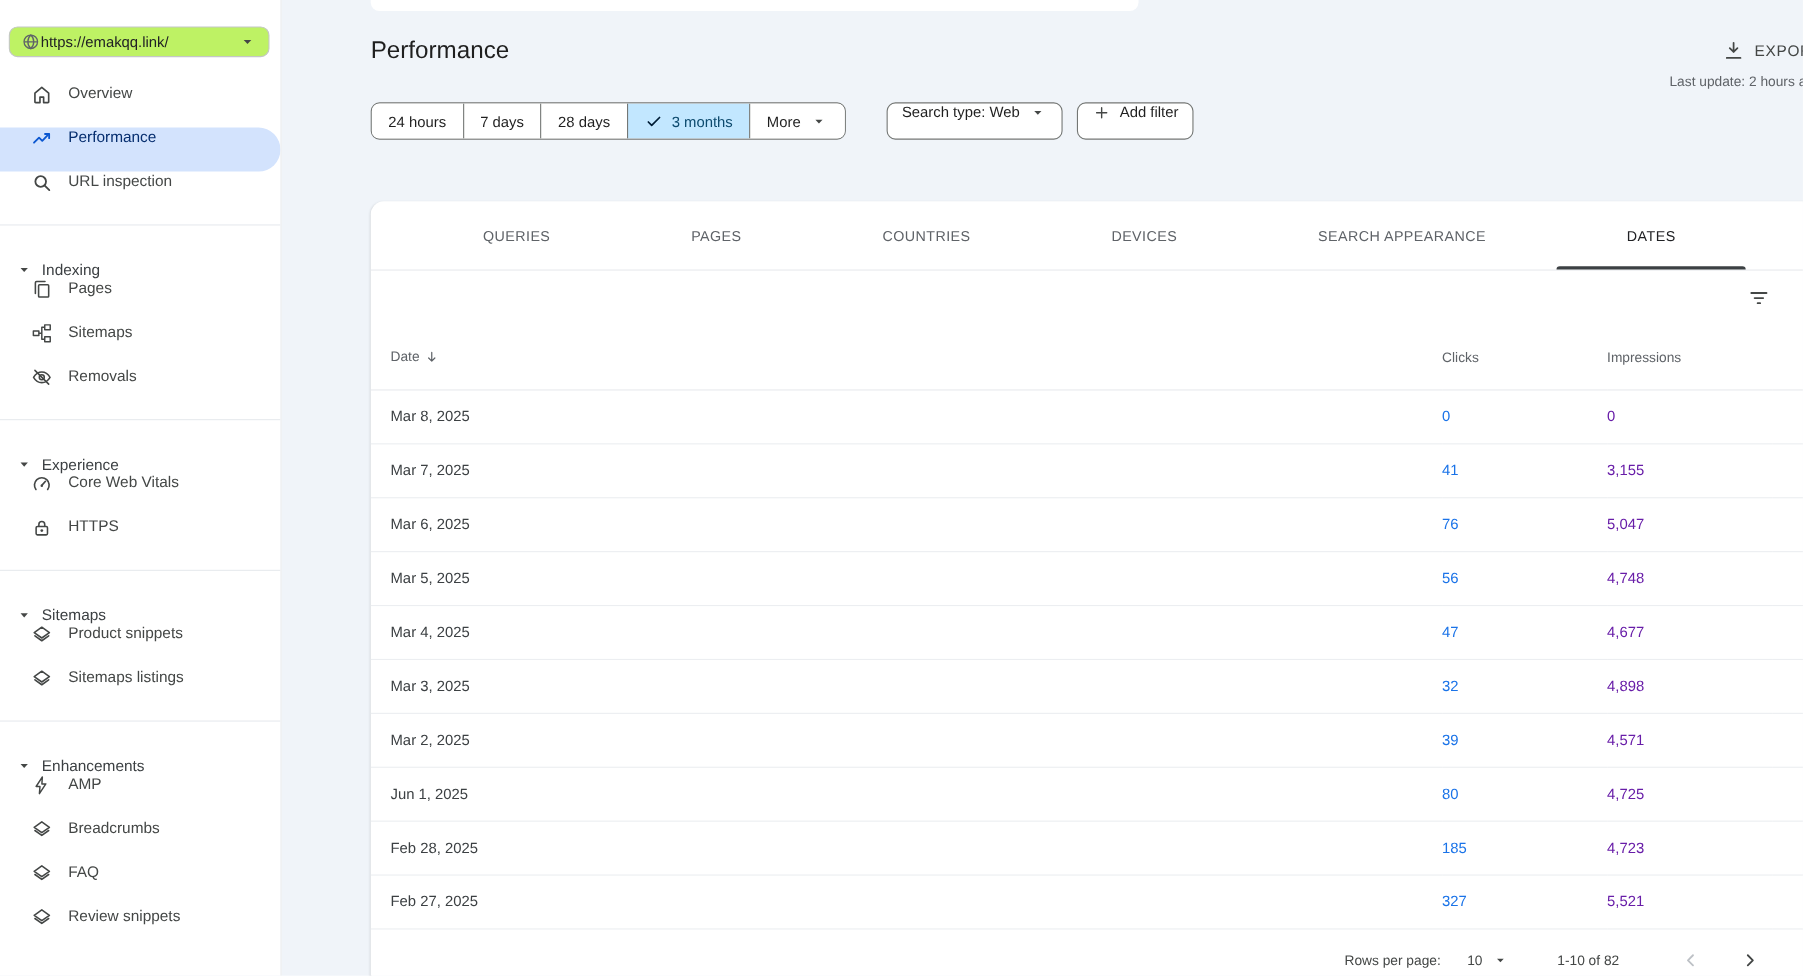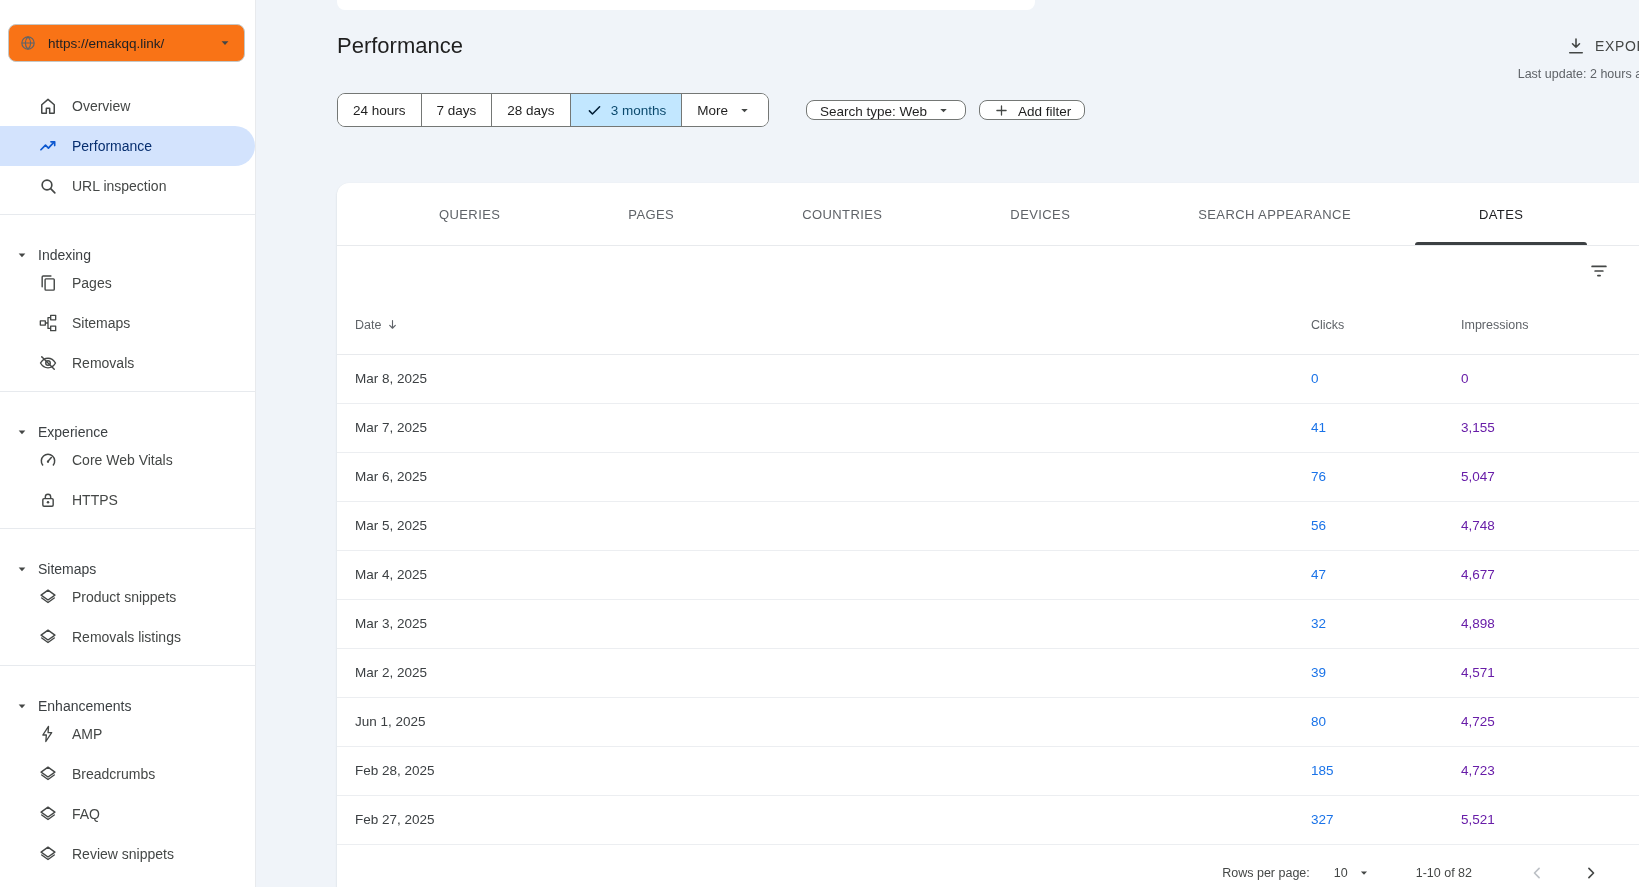--- a/index.html
+++ b/index.html
@@ -2,27 +2,27 @@
 <html style="--clicks-color: #1a73e8; --impressions-color: #681da8; --selected-chip-bg: #c2e7ff; --active-nav-bg: #d3e3fd;"><head>
 <meta charset="utf-8">
 <style>
   *{margin:0;padding:0;box-sizing:border-box}
   html,body{width:1639px;height:887px;overflow:hidden}
   body{font-family:"Liberation Sans",sans-serif;background:#f0f4f9;color:#202124;font-size:14px}
   .app{display:flex;width:100%;height:100%}
 
   
   .sidebar{width:256px;min-width:256px;background:#fff;border-right:1px solid #e8eaed;padding-top:24px;height:100%;overflow:hidden}
-  .property-selector{margin:0 10px 24px 8px;height:38px;border:1px solid #c4c7c5;border-radius:8px;display:flex;align-items:center;gap:11px;padding:0 10px;cursor:pointer;background:#f97316}
+  .property-selector{margin:0 10px 24px 8px;height:28px;border:1px solid #c4c7c5;border-radius:8px;display:flex;align-items:center;gap:0;padding:0 10px;cursor:pointer;background:#bef264}
   .prop-icon{width:18px;height:18px;color:#5f6368;flex:none;display:flex}
   .prop-icon svg{width:100%;height:100%}
   .prop-url{flex:1;font-size:13.5px;color:#202124;white-space:nowrap;overflow:hidden}
   .sel-caret{width:18px;height:18px;color:#444746;flex:none;display:flex}
   .sel-caret svg{width:100%;height:100%}
-  .nav-item{height:40px;display:flex;align-items:center;gap:14px;padding-left:38px;cursor:pointer;border-radius:0 24px 24px 0;color:#444746;font-size:14px;white-space:nowrap}
+  .nav-item{height:40px;display:flex;gap:14px;padding-left:28px;cursor:pointer;border-radius:0 24px 24px 0;color:#444746;font-size:14px;white-space:nowrap}
   .nav-icon{width:20px;height:20px;color:#444746;flex:none;display:flex}
   .nav-icon svg{width:100%;height:100%}
   .nav-item.active{background:var(--active-nav-bg,#d3e3fd)}
   .nav-item.active .nav-label{color:#062e6f;font-weight:500}
   .nav-item.active .nav-icon{color:#0b57d0}
   .nav-divider{height:1px;background:#e7eaee;margin:8px 0}
   .section-header{height:40px;display:flex;align-items:flex-end;gap:8px;padding-left:14px;cursor:pointer;color:#3c4043;font-size:14px}
   .tri-icon{width:16px;height:16px;color:#444746;display:flex}
   .tri-icon svg{width:100%;height:100%}
 
@@ -38,42 +38,42 @@
   .last-update{position:absolute;top:67px;right:0;font-size:12.5px;color:#5f6368;white-space:nowrap}
 
   .filter-bar{display:flex;align-items:center;margin-top:30px;height:34px}
   .segmented{display:flex;height:34px;border:1px solid #747775;border-radius:8px;overflow:hidden;background:#fff}
   .seg{display:flex;align-items:center;gap:8px;padding:0 15px;border:none;border-left:1px solid #747775;background:#fff;font-family:inherit;font-size:13.5px;color:#1f1f1f;cursor:pointer;white-space:nowrap}
   .seg:first-child{border-left:none}
   .seg.selected{background:var(--selected-chip-bg,#c2e7ff);color:#0c4a6e}
   .seg-check{width:17px;height:17px;display:flex;color:#001d35}
   .seg-check svg,.seg-caret svg{width:100%;height:100%}
   .seg-caret{width:17px;height:17px;display:flex;color:#444746}
-  .chip{display:flex;align-items:flex-end;gap:8px;height:20px;padding:0 13px;border:1px solid #747775;border-radius:8px;background:#fff;font-family:inherit;font-size:13.5px;color:#1f1f1f;cursor:pointer;white-space:nowrap}
+  .chip{display:flex;align-items:flex-start;gap:8px;height:34px;padding:0 13px;border:1px solid #747775;border-radius:8px;background:#fff;font-family:inherit;font-size:13.5px;color:#1f1f1f;cursor:pointer;white-space:nowrap}
   .chip .chip-icon{width:17px;height:17px;display:flex;color:#444746}
   .chip .chip-icon svg{width:100%;height:100%}
   .chip.search-type{margin-left:37px}
   .chip.add-filter{margin-left:13px}
 
   
   .card{margin-top:56px;background:#fff;border-radius:12px;box-shadow:0 1px 2px rgba(60,64,67,.18);overflow:hidden}
   .tabs{display:flex;height:63px;border-bottom:1px solid #e8eaed;padding-left:38px}
   .tab{position:relative;display:flex;align-items:center;justify-content:center;padding:0 64px;border:none;background:none;font-family:inherit;font-size:13px;font-weight:500;letter-spacing:.4px;color:#5f6368;cursor:pointer;white-space:nowrap}
   .tab.active{color:#202124}
   .tab.active::after{content:"";position:absolute;left:0;right:0;bottom:0;height:3px;background:#3c4043;border-radius:3px 3px 0 0}
   .filter-row{height:50px;display:flex;align-items:center;justify-content:flex-end;padding-right:44px}
   .icon-btn{width:26px;height:26px;border:none;background:none;display:flex;align-items:center;justify-content:center;cursor:pointer;color:#444746}
   .icon-btn svg{width:22px;height:22px}
 
   table{width:100%;border-collapse:collapse}
   th{height:58px;font-weight:400;font-size:12.5px;color:#5f6368;border-bottom:1px solid #e8eaed}
   .td-date{text-align:left;padding-left:18px}
   .td-clicks,.td-impr{text-align:left;width:150px}
   .td-spacer{width:45px}
-  .sort-btn{display:inline-flex;align-items:center;gap:4px;border:none;background:none;font:inherit;color:inherit;cursor:pointer;padding:0}
+  .sort-btn{display:inline-flex;gap:4px;border:none;background:none;font:inherit;color:inherit;cursor:pointer;padding:0}
   .sort-icon{width:15px;height:15px;display:flex;color:#5f6368}
   .sort-icon svg{width:100%;height:100%}
   tbody td{height:49px;font-size:13.5px;color:#3c4043;border-bottom:1px solid #eceef1}
   tbody td.td-clicks{color:var(--clicks-color,#1a73e8)}
   tbody td.td-impr{color:var(--impressions-color,#681da8)}
 
   .pagination{height:56px;display:flex;align-items:center;justify-content:flex-end;padding-right:52px;font-size:12.5px;color:#444746}
   .rpp-label{margin-right:24px}
   .rpp-select{display:flex;align-items:center;gap:8px;margin-right:44px;cursor:pointer}
   .mini-caret{width:16px;height:16px;display:flex;color:#444746}
@@ -230,21 +230,21 @@
                 </span>
     <span class="nav-label">Product snippets</span>
   </div>
               <div class="nav-item">
     <span class="nav-icon">
                   <svg viewBox="0 0 24 24" fill="none" stroke="currentColor" stroke-width="1.7" stroke-linejoin="round">
                     <path d="M12 3.8l8.3 5.9L12 15.6 3.7 9.7z"></path>
                     <path d="M4.5 13.2l7.5 5.4 7.5-5.4" stroke-linecap="round"></path>
                   </svg>
                 </span>
-    <span class="nav-label">Removals listings</span>
+    <span class="nav-label">Sitemaps listings</span>
   </div>
             </div>
   </div>
           <div class="nav-divider"></div>
           <div class="nav-section">
     <div class="section-header">
       <span class="tri-icon">
         <svg viewBox="0 0 24 24">
                   <path d="M7 9.8h10L12 15.4z" fill="currentColor"></path>
                 </svg>

